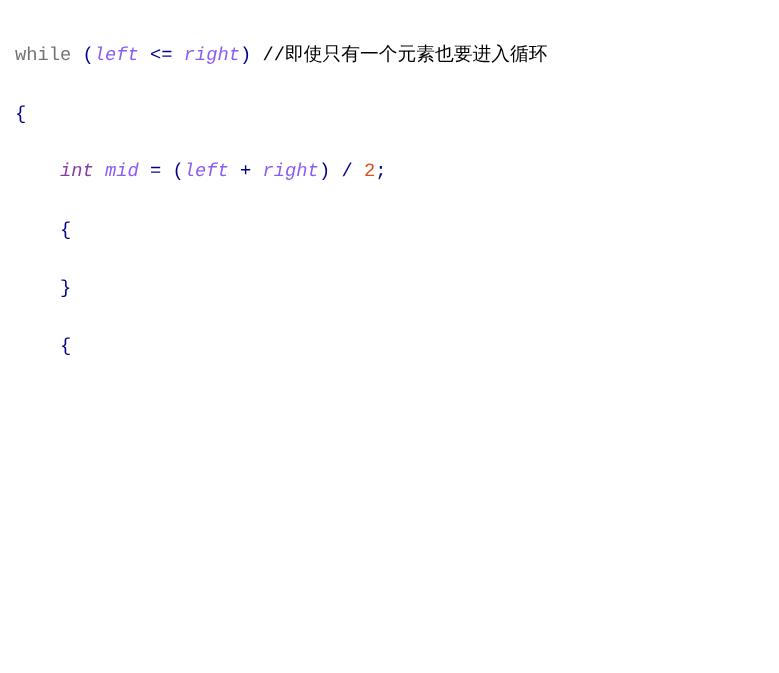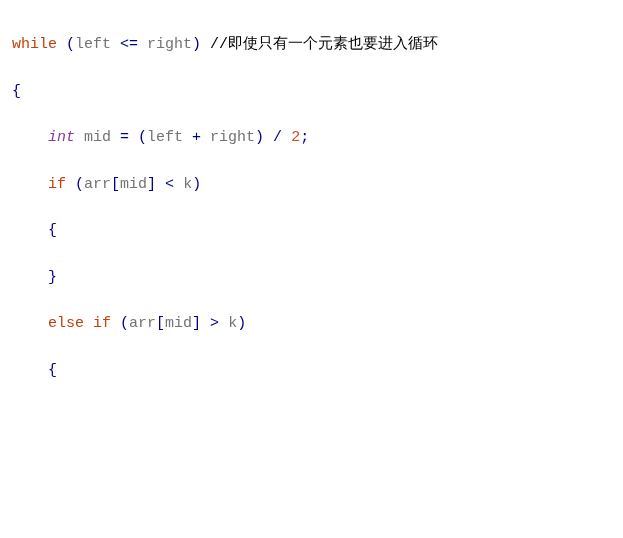--- a/index.html
+++ b/index.html
@@ -15,38 +15,36 @@
       position: relative;
     }
     .code-block {
       white-space: pre;
       position: relative;
     }
     .code-line {
       display: block;
       position: relative;
     }
-    .kw { color: #c2410c; text-align: right; }
+    .kw { color: #737373; text-align: right; }
     .op { color: #000088; }
     .comment { color: #000000; }
     .type { color: #8a3aa3; font-style: italic; }
     .num { color: #d84e1e; }
-    .ident { color: #737373; }
+    .ident { color: #8b5cf6; font-style: italic; }
   </style>
 </head>
 <body>
 
 <div class="code-block">
 <span class="code-line"><span class="kw">while</span><span class="op"> (</span><span class="ident">left</span><span class="op"> &lt;= </span><span class="ident">right</span><span class="op">) </span><span class="comment">//即使只有一个元素也要进入循环</span></span>
 <span class="code-line"><span class="op">{</span></span>
 <span class="code-line">    <span class="type">int</span><span class="ident"> mid </span><span class="op">= (</span><span class="ident">left </span><span class="op">+ </span><span class="ident">right</span><span class="op">) / </span><span class="num">2</span><span class="op">;</span></span>
-<span class="code-line">    <span class="kw">if</span><span class="op"> (</span><span class="ident">arr</span><span class="op">[</span><span class="ident">mid</span><span class="op">] </span><span class="op">&lt; </span><span class="ident">k</span><span class="op">)</span></span>
 <span class="code-line">    <span class="op">{</span></span>
 <span class="code-line">    <span class="op">}</span></span>
-<span class="code-line">    <span class="kw">else if</span><span class="op"> (</span><span class="ident">arr</span><span class="op">[</span><span class="ident">mid</span><span class="op">] </span><span class="op">&gt; </span><span class="ident">k</span><span class="op">)</span></span>
 <span class="code-line">    <span class="op">{</span></span>
 
 
 
 
 
 
 
 
 </div>

